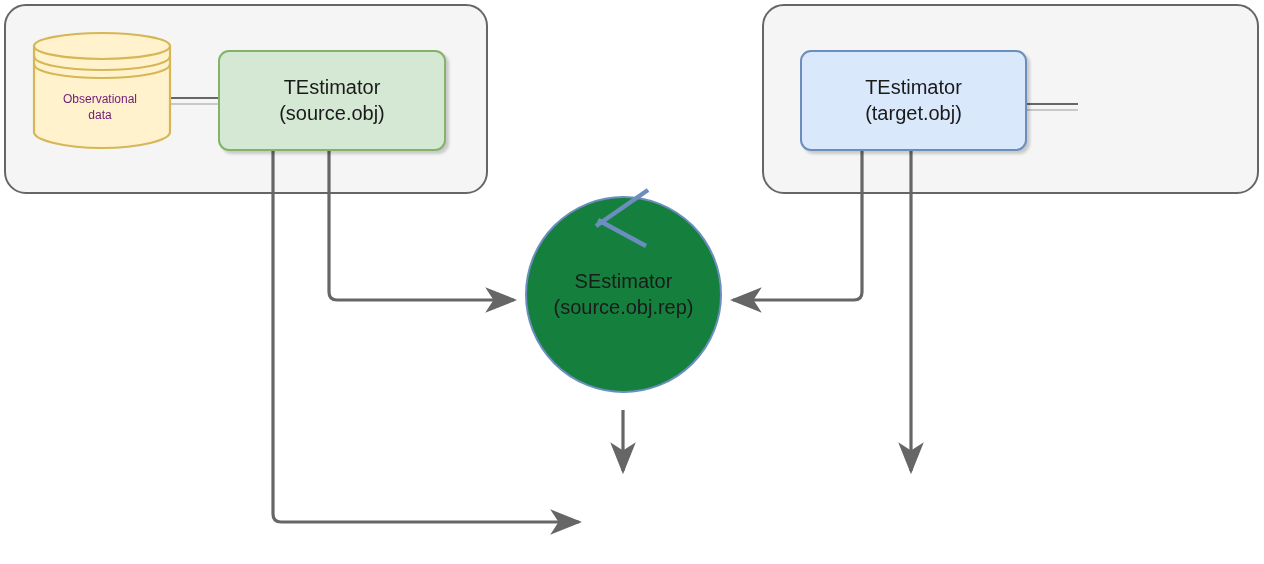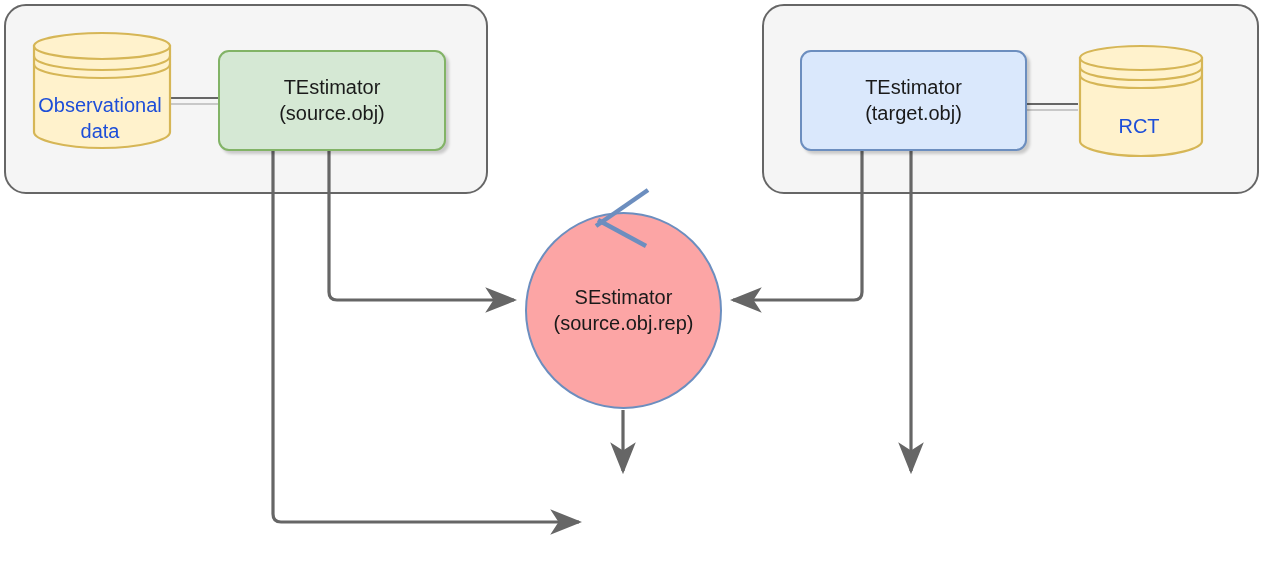--- a/index.html
+++ b/index.html
@@ -57,22 +57,22 @@
     padding: 0 6px;
   }
   .cylinder {
     position: absolute;
   }
   .cyl-label {
     position: absolute;
     left: 0;
     width: 100%;
     text-align: center;
-    color: #1d4ed8;
-    font-size: 20px;
+    color: #701a75;
+    font-size: 12px;
     line-height: 1.3;
     white-space: pre-line;
     pointer-events: none;
   }
 </style>
 </head>
 <body>
 
 <div id="canvas">
 
@@ -114,46 +114,35 @@
         <path d="M0,14 L0,100 C0,108 30,116 68,116 C106,116 136,108 136,100 L136,14 Z" fill="#fff2cc" stroke="#d6b656" stroke-width="2.2"></path>
         <ellipse cx="68" cy="14" rx="68" ry="13" fill="#fff2cc" stroke="#d6b656" stroke-width="2.2"></ellipse>
         <path d="M0,24 C0,32 30,38 68,38 C106,38 136,32 136,24" fill="none" stroke="#d6b656" stroke-width="2.2"></path>
         <path d="M0,32 C0,40 30,46 68,46 C106,46 136,40 136,32" fill="none" stroke="#d6b656" stroke-width="2.2"></path>
       </g>
     </svg>
     <div class="cyl-label" style="top:62px;">Observational
 data</div>
   </div>
 
-  <div class="cylinder" style="left:1078px; top:43px; width:122px; height:110px;">
-    <svg width="128" height="118" viewBox="0 0 128 118">
-      <g transform="translate(2,2)">
-        <path d="M0,13 L0,96 C0,103.5 27,111 61,111 C95,111 122,103.5 122,96 L122,13 Z" fill="#fff2cc" stroke="#d6b656" stroke-width="2.2"></path>
-        <ellipse cx="61" cy="13" rx="61" ry="12" fill="#fff2cc" stroke="#d6b656" stroke-width="2.2"></ellipse>
-        <path d="M0,22 C0,29.5 27,35 61,35 C95,35 122,29.5 122,22" fill="none" stroke="#d6b656" stroke-width="2.2"></path>
-        <path d="M0,30 C0,37.5 27,43 61,43 C95,43 122,37.5 122,30" fill="none" stroke="#d6b656" stroke-width="2.2"></path>
-      </g>
-    </svg>
-    <div class="cyl-label" style="top:70px;">RCT</div>
-  </div>
 
   <div class="node rect" style="left:218px; top:50px; width:228px; height:101px;
               background:#d5e8d4; border-color:#82b366;">
     <span class="node-label">TEstimator
 (source.obj)</span>
   </div>
 
   <div class="node rect" style="left:800px; top:50px; width:227px; height:101px;
               background:#dae8fc; border-color:#6c8ebf;">
     <span class="node-label">TEstimator
 (target.obj)</span>
   </div>
 
-  <div class="node circle" style="left:525px; top:212px; width:197px; height:197px;
-              background:#fca5a5; border-color:#6c8ebf;">
+  <div class="node circle" style="left:525px; top:196px; width:197px; height:197px;
+              background:#15803d; border-color:#6c8ebf;">
     <span class="node-label">SEstimator
 (source.obj.rep)</span>
   </div>
 
   <svg style="position:absolute; left:584px; top:186px; width:80px; height:70px;" viewBox="0 0 80 70">
     <line x1="64" y1="4" x2="12" y2="40" stroke="#6c8ebf" stroke-width="4.5" stroke-linecap="butt"></line>
     <line x1="14" y1="34" x2="62" y2="60" stroke="#6c8ebf" stroke-width="4.5" stroke-linecap="butt"></line>
   </svg>
 
 

